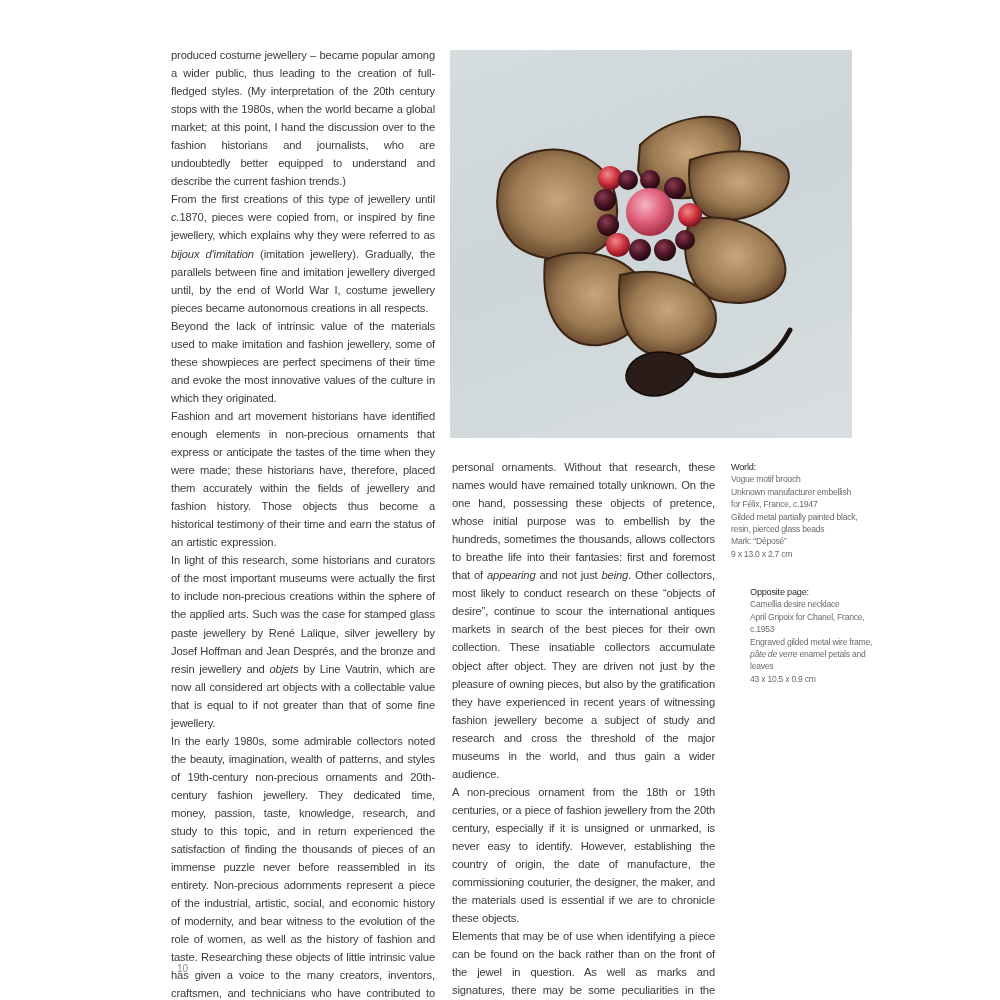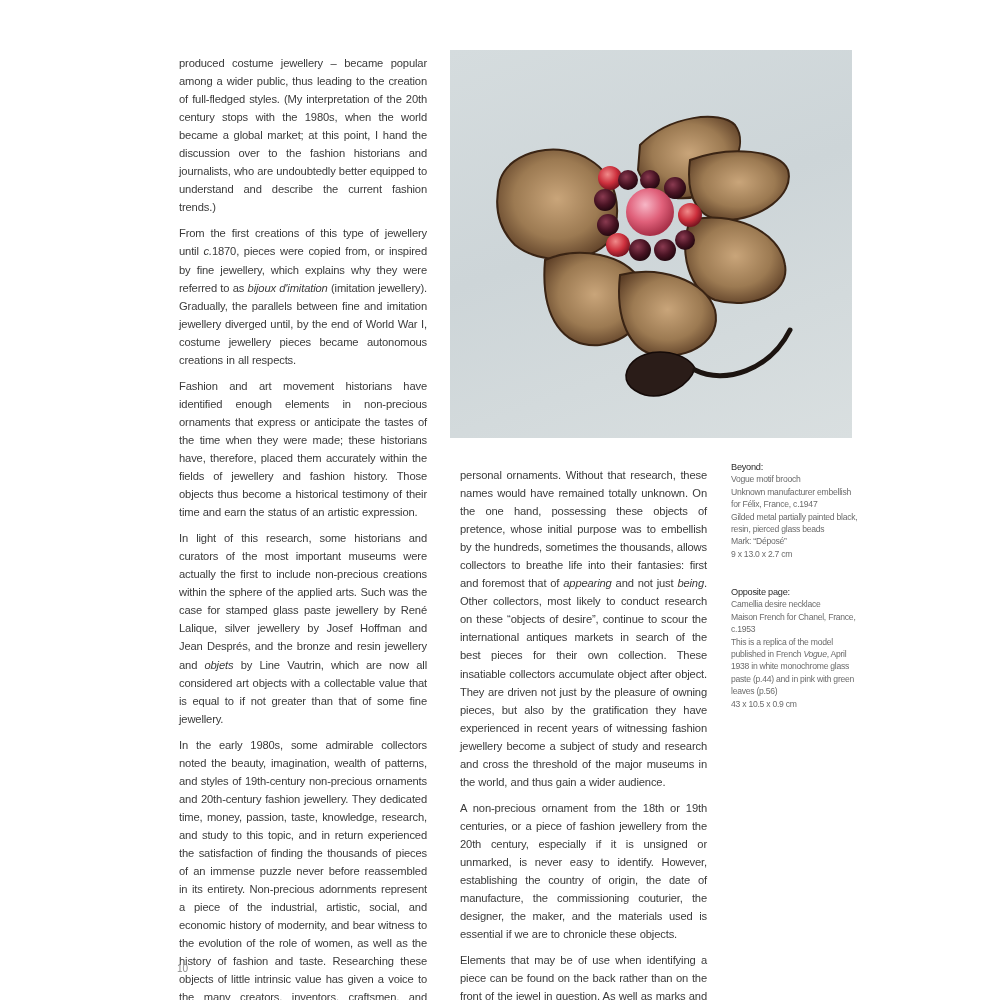--- a/index.html
+++ b/index.html
@@ -4,44 +4,45 @@
   <style>
     html, body { margin: 0; padding: 0; }
     body {
       width: 1000px; height: 1000px; background: #ffffff; position: relative; overflow: hidden;
       font-family: "Liberation Sans", sans-serif; color: #3a3a3a;
     }
     .col {
       position: absolute; font-size: 11.2px; line-height: 18.05px; text-align: justify;
       letter-spacing: -0.15px; word-spacing: 0.3px;
     }
-    .col p { margin: 8px; }
+    .col p { margin: 0; }
     #col1 { left: 171px; top: 46px; width: 264px; }
     #col2 { left: 452px; top: 458px; width: 263px; }
     .caption {
       position: absolute; left: 731px; width: 130px; font-size: 8.6px; line-height: 12.4px; color: #6b6b6b;
       letter-spacing: -0.25px;
     }
     .caption .head { color: #2a2a2a; font-size: 9.2px; }
     #cap1 { top: 461px; }
-    #cap2 { top: 586px; }
+    #cap2 { top: 586px; margin-left: 19px; }
     .photo {
       position: absolute; left: 450px; top: 50px; width: 402px; height: 388px;
       background: linear-gradient(160deg, #d5dcde 0%, #cdd5d8 45%, #d9dfe0 100%);
       overflow: hidden;
     }
     .page-num { position: absolute; left: 133px; top: 963px; font-size: 10px; color: #8a8a8a; margin-left: 44px; }
     i, em { font-style: italic; }
   </style>
 </head>
 <body>
 
 <div class="col" id="col1">
   <p>produced costume jewellery – became popular among a wider public, thus leading to the creation of full-fledged styles. (My interpretation of the 20th century stops with the 1980s, when the world became a global market; at this point, I hand the discussion over to the fashion historians and journalists, who are undoubtedly better equipped to understand and describe the current fashion trends.)</p>
   <p><span>From the first creations of this type of jewellery until </span><i>c.</i><span>1870, pieces were copied from, or inspired by fine jewellery, which explains why they were referred to as </span><i>bijoux d'imitation</i><span> (imitation jewellery). Gradually, the parallels between fine and imitation jewellery diverged until, by the end of World War I, costume jewellery pieces became autonomous creations in all respects.</span></p>
+  <p>Beyond the lack of intrinsic value of the materials used to make imitation and fashion jewellery, some of these showpieces are perfect specimens of their time and evoke the most innovative values of the culture in which they originated.</p>
   <p>Fashion and art movement historians have identified enough elements in non-precious ornaments that express or anticipate the tastes of the time when they were made; these historians have, therefore, placed them accurately within the fields of jewellery and fashion history. Those objects thus become a historical testimony of their time and earn the status of an artistic expression.</p>
   <p><span>In light of this research, some historians and curators of the most important museums were actually the first to include non-precious creations within the sphere of the applied arts. Such was the case for stamped glass paste jewellery by René Lalique, silver jewellery by Josef Hoffman and Jean Després, and the bronze and resin jewellery and </span><i>objets</i><span> by Line Vautrin, which are now all considered art objects with a collectable value that is equal to if not greater than that of some fine jewellery.</span></p>
   <p>In the early 1980s, some admirable collectors noted the beauty, imagination, wealth of patterns, and styles of 19th-century non-precious ornaments and 20th-century fashion jewellery. They dedicated time, money, passion, taste, knowledge, research, and study to this topic, and in return experienced the satisfaction of finding the thousands of pieces of an immense puzzle never before reassembled in its entirety. Non-precious adornments represent a piece of the industrial, artistic, social, and economic history of modernity, and bear witness to the evolution of the role of women, as well as the history of fashion and taste. Researching these objects of little intrinsic value has given a voice to the many creators, inventors, craftsmen, and technicians who have contributed to the creation of magnificent</p>
 </div>
 
 <div class="photo">
   <svg width="402" height="388" viewBox="0 0 402 388">
     <defs>
       <radialGradient id="petal" cx="50%" cy="45%" r="60%">
         <stop offset="0%" stop-color="#c9a57a"></stop>
@@ -90,29 +91,29 @@
   </svg>
 </div>
 
 <div class="col" id="col2">
   <p><span>personal ornaments. Without that research, these names would have remained totally unknown. On the one hand, possessing these objects of pretence, whose initial purpose was to embellish by the hundreds, sometimes the thousands, allows collectors to breathe life into their fantasies: first and foremost that of </span><i>appearing</i><span> and not just </span><i>being</i><span>. Other collectors, most likely to conduct research on these “objects of desire”, continue to scour the international antiques markets in search of the best pieces for their own collection. These insatiable collectors accumulate object after object. They are driven not just by the pleasure of owning pieces, but also by the gratification they have experienced in recent years of witnessing fashion jewellery become a subject of study and research and cross the threshold of the major museums in the world, and thus gain a wider audience.</span></p>
   <p>A non-precious ornament from the 18th or 19th centuries, or a piece of fashion jewellery from the 20th century, especially if it is unsigned or unmarked, is never easy to identify. However, establishing the country of origin, the date of manufacture, the commissioning couturier, the designer, the maker, and the materials used is essential if we are to chronicle these objects.</p>
   <p>Elements that may be of use when identifying a piece can be found on the back rather than on the front of the jewel in question. As well as marks and signatures, there may be some peculiarities in the manufacturing process.</p>
 </div>
 
 <div class="caption" id="cap1">
-  <div class="head">Beyond:</div>
+  <div class="head">World:</div>
   <div>Vogue motif brooch</div>
   <div>Unknown manufacturer embellish for Félix, France, c.1947</div>
   <div>Gilded metal partially painted black, resin, pierced glass beads</div>
   <div>Mark: “Déposé”</div>
   <div>9 x 13.0 x 2.7 cm</div>
 </div>
 
 <div class="caption" id="cap2">
   <div class="head">Opposite page:</div>
   <div>Camellia desire necklace</div>
-  <div>Maison French for Chanel, France, c.1953</div>
-  <div><span>This is a replica of the model published in French </span><i>Vogue</i><span>, April 1938 in white monochrome glass paste (p.44) and in pink with green leaves (p.56)</span></div>
+  <div>April Gripoix for Chanel, France, c.1953</div>
+  <div><span>Engraved gilded metal wire frame, </span><i>pâte de verre</i><span> enamel petals and leaves</span></div>
   <div>43 x 10.5 x 0.9 cm</div>
 </div>
 
 <div class="page-num">10</div>
 
 </body></html>

